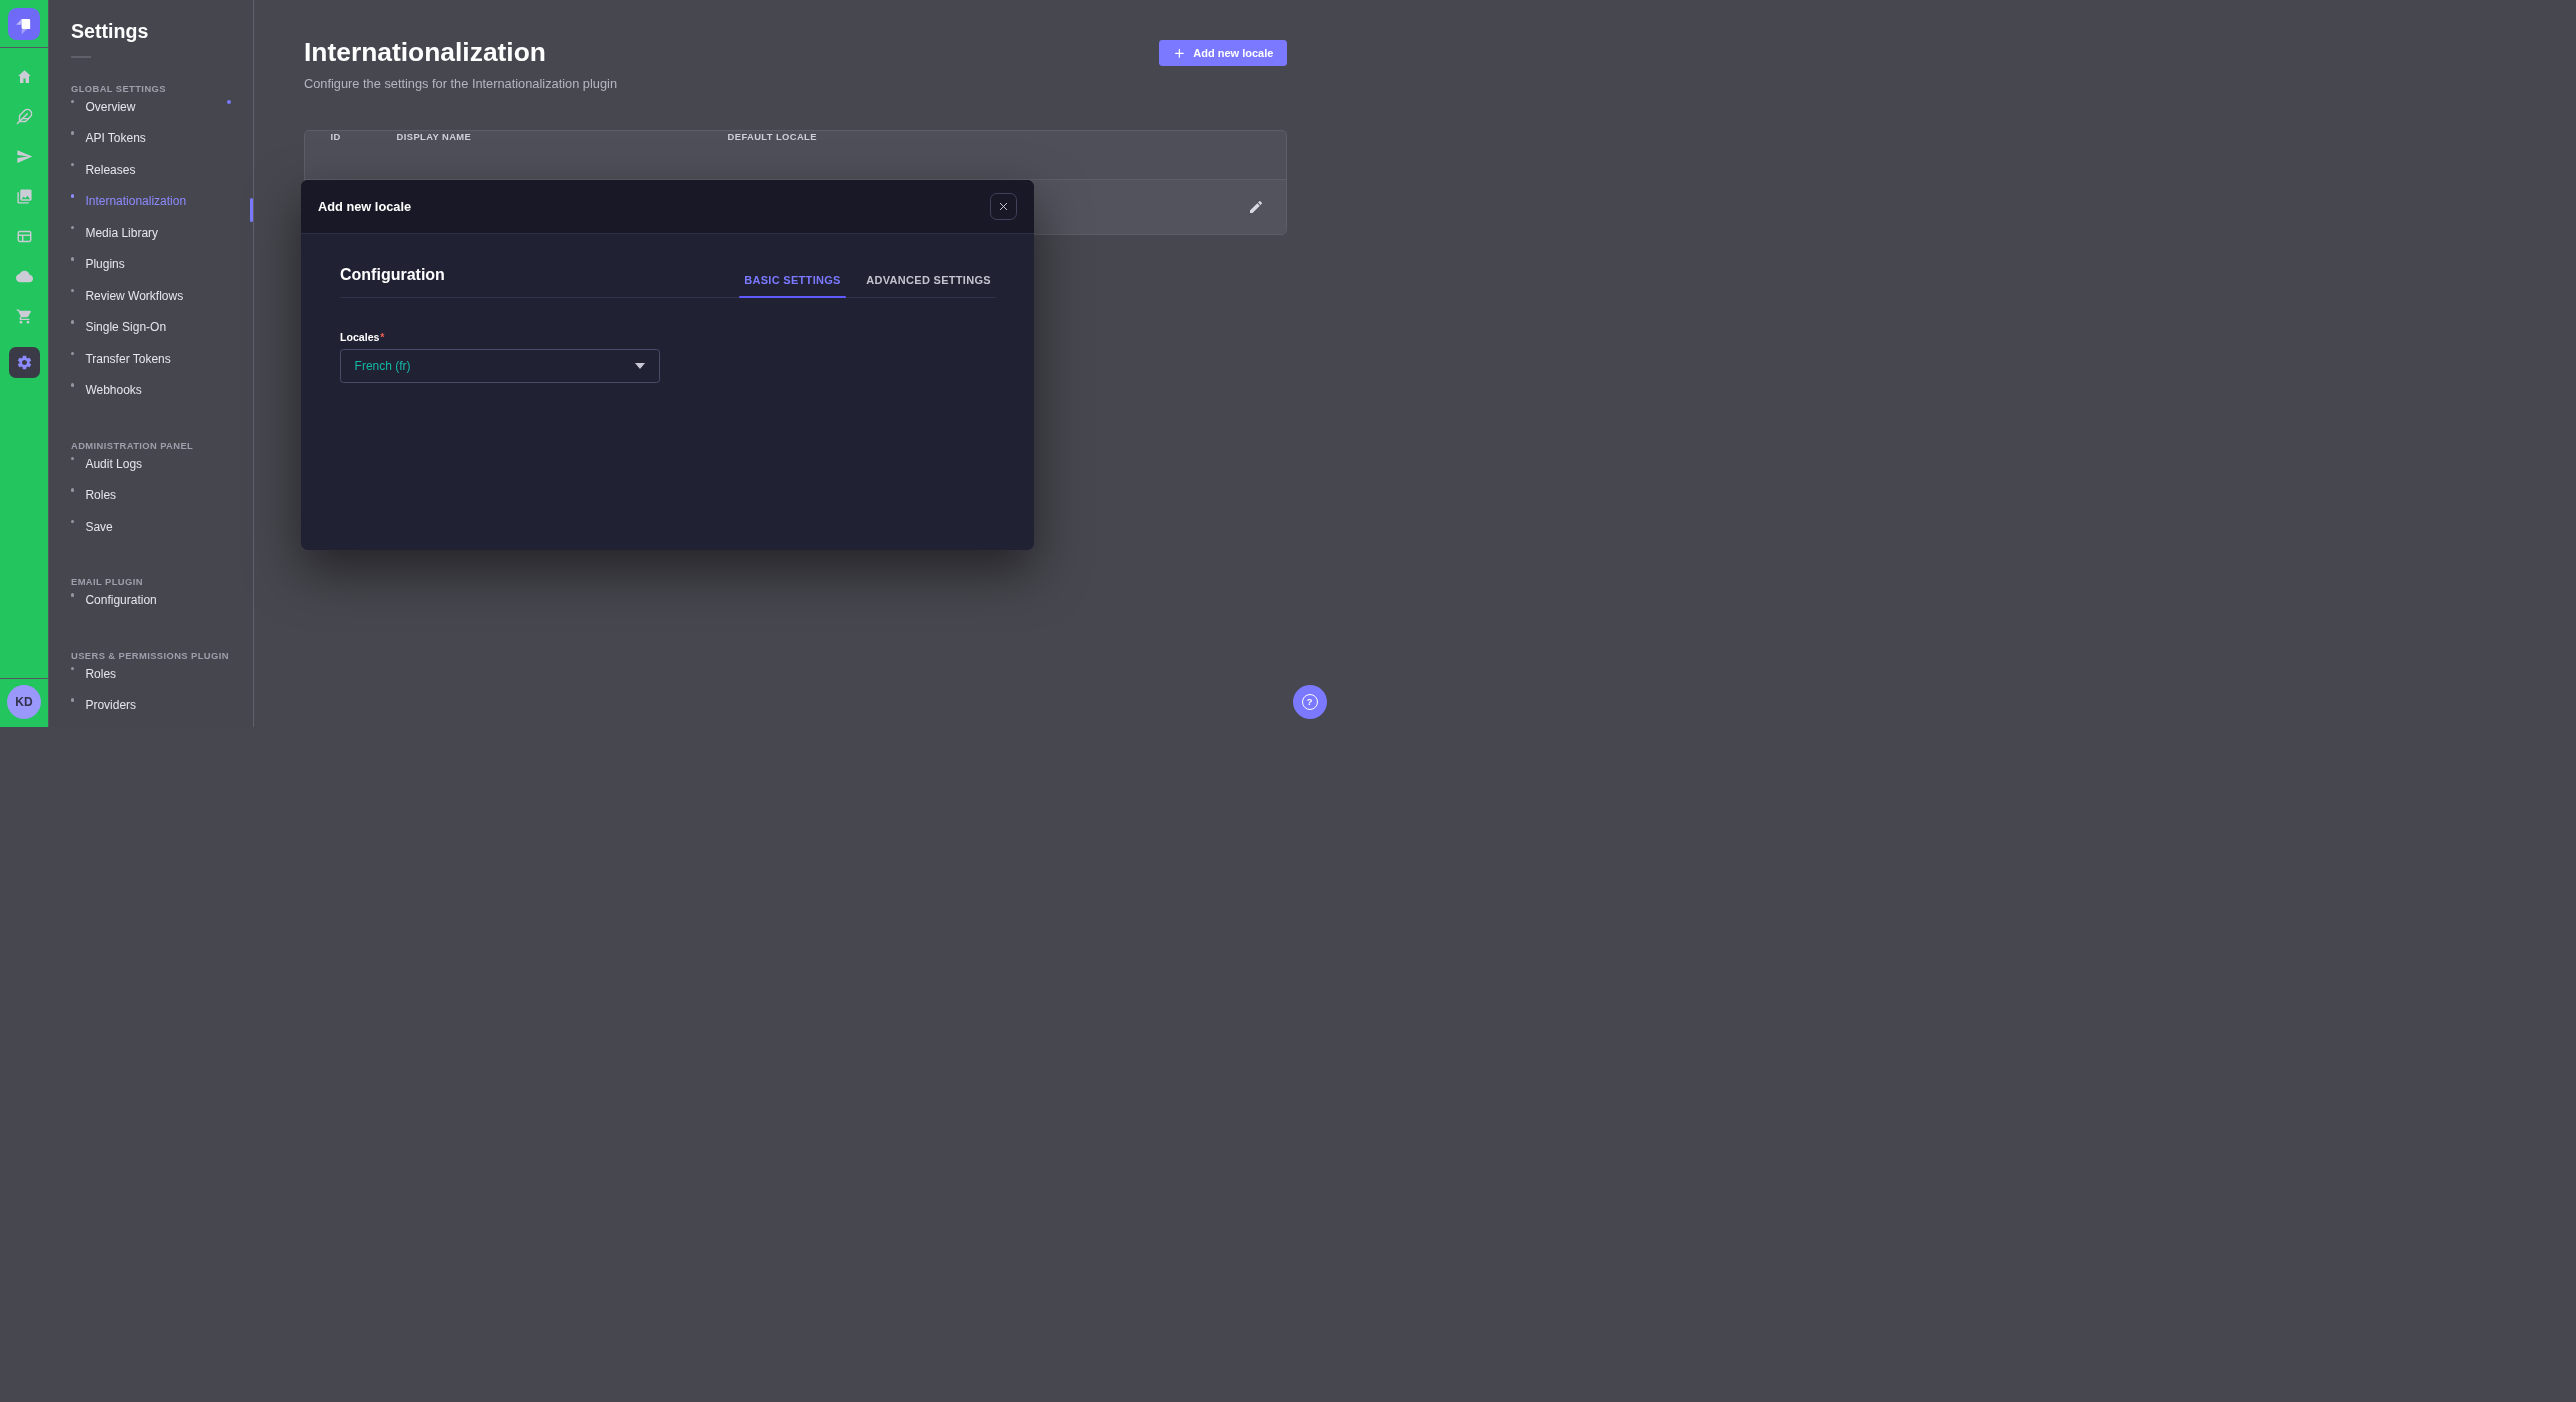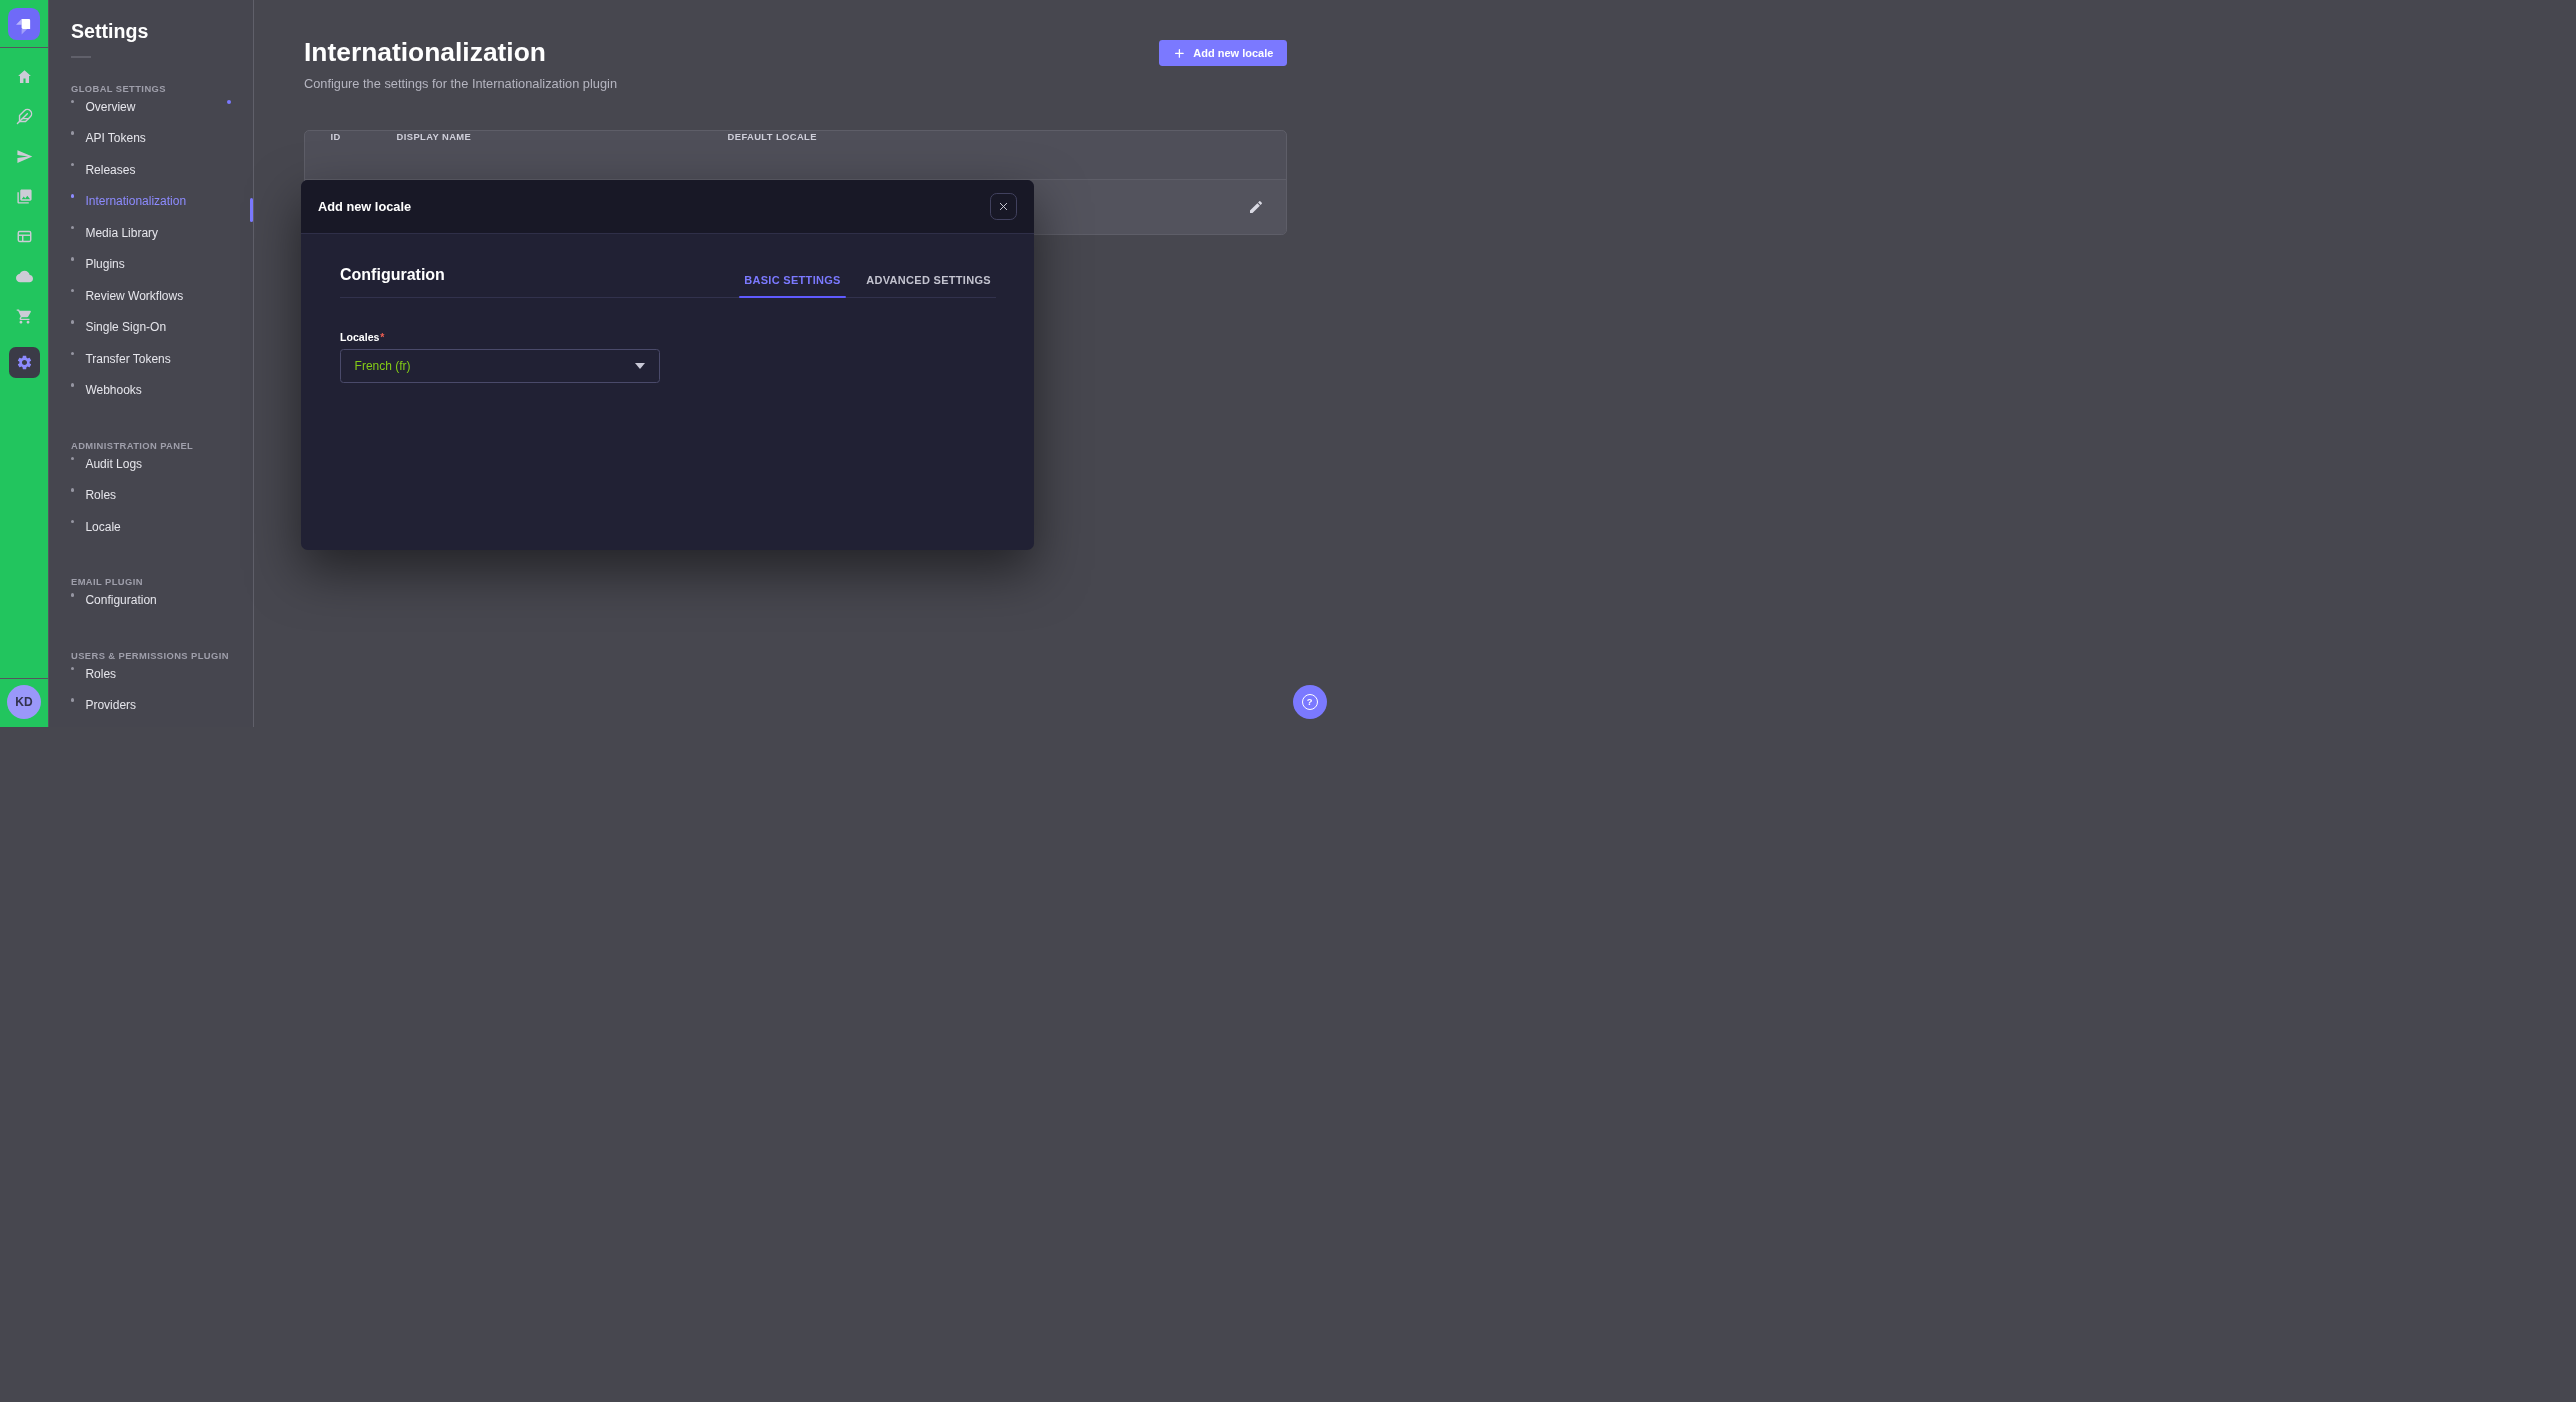--- a/index.html
+++ b/index.html
@@ -127,21 +127,21 @@
     background:#5f5aff; border-radius:1.7px;
   }
 
   .fields { display:flex; gap:14.5px; margin-top:31.5px; }
   .field { width:320px; }
   .field-label { font-size:10.6px; font-weight:600; color:#ffffff; }
   .req { color:#ee5e52; margin-left:0.9px; }
   .control {
     margin-top:5.1px; height:34px; border:0.9px solid #4a4a6a; border-radius:3.4px;
     background:#212134; display:flex; align-items:center; padding:0 13.6px;
-    color:#84cc16; font-size:12px; cursor:pointer;
+    color:#14b8a6; font-size:12px; cursor:pointer;
   }
   .caret {
     margin-left:auto; width:0; height:0;
     border-left:5.1px solid transparent; border-right:5.1px solid transparent;
     border-top:6px solid #c9c9d6;
   }
   input.control {
     width:100%; font-family:inherit; cursor:text; display:block; outline:none;
   }
   .hint { margin-top:6.8px; font-size:10.6px; color:#a5a5ba; line-height:1.35; }
@@ -283,21 +283,21 @@
     <div class="section">
       <div class="section-label">ADMINISTRATION PANEL</div>
       <ul>
         <li>
             <span>Audit Logs</span>
           </li>
         <li>
             <span>Roles</span>
           </li>
         <li>
-            <span>Locale</span>
+            <span>Save</span>
           </li>
       </ul>
     </div>
 
     <div class="section">
       <div class="section-label">EMAIL PLUGIN</div>
       <ul>
         <li>
             <span>Configuration</span>
           </li>

